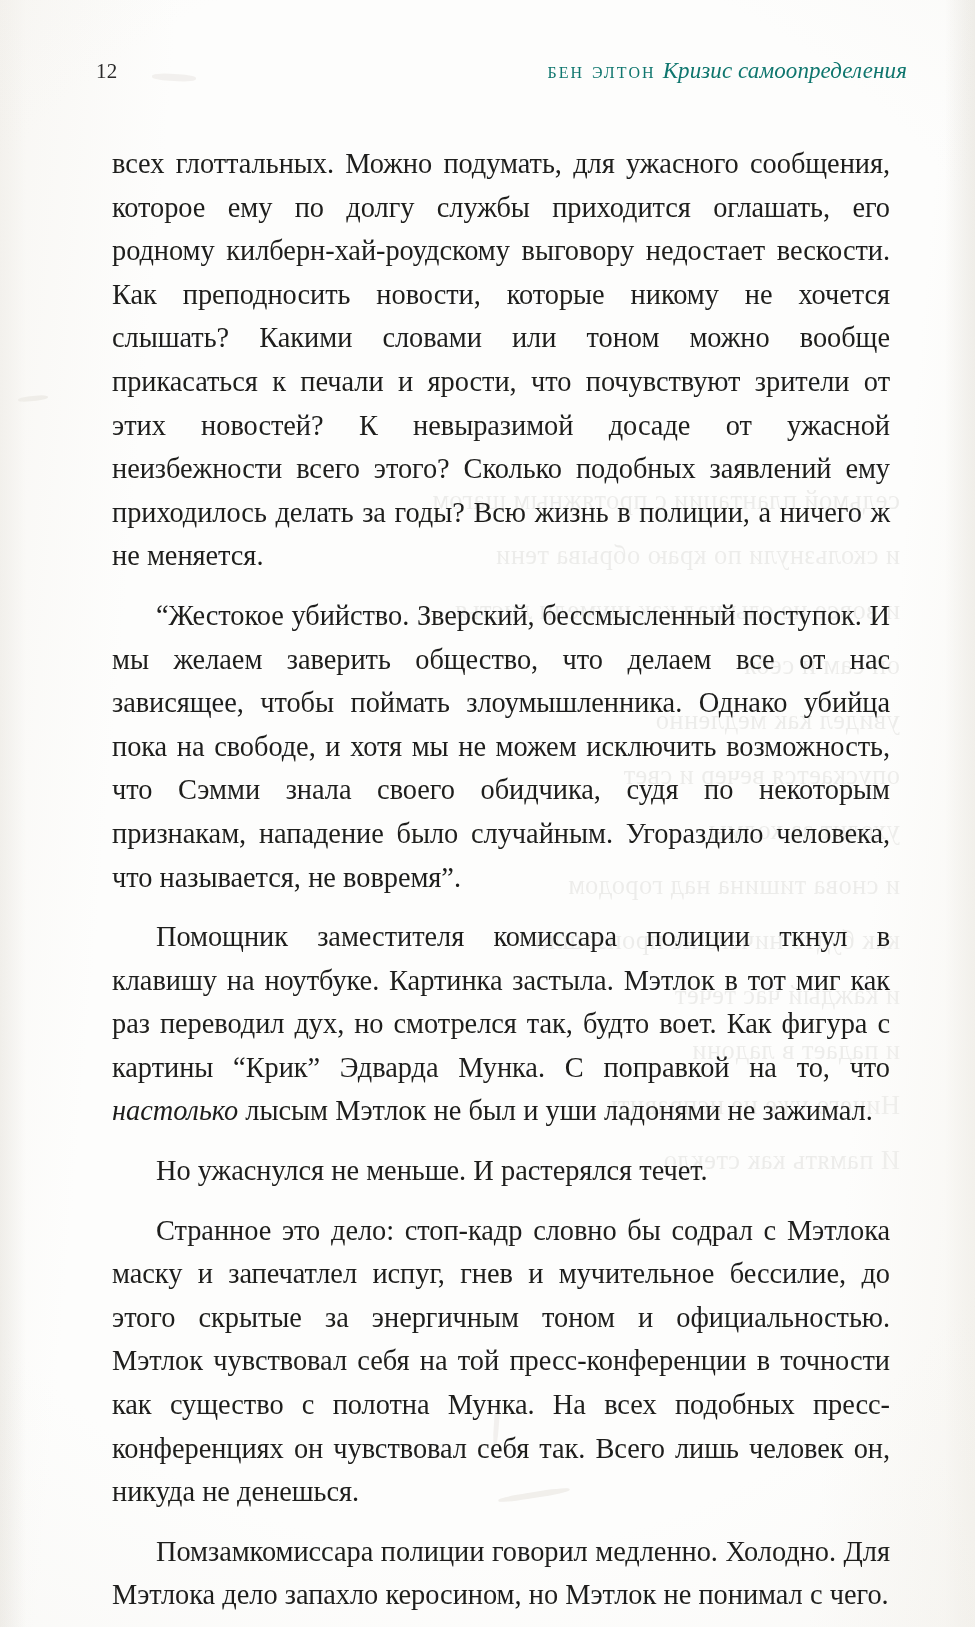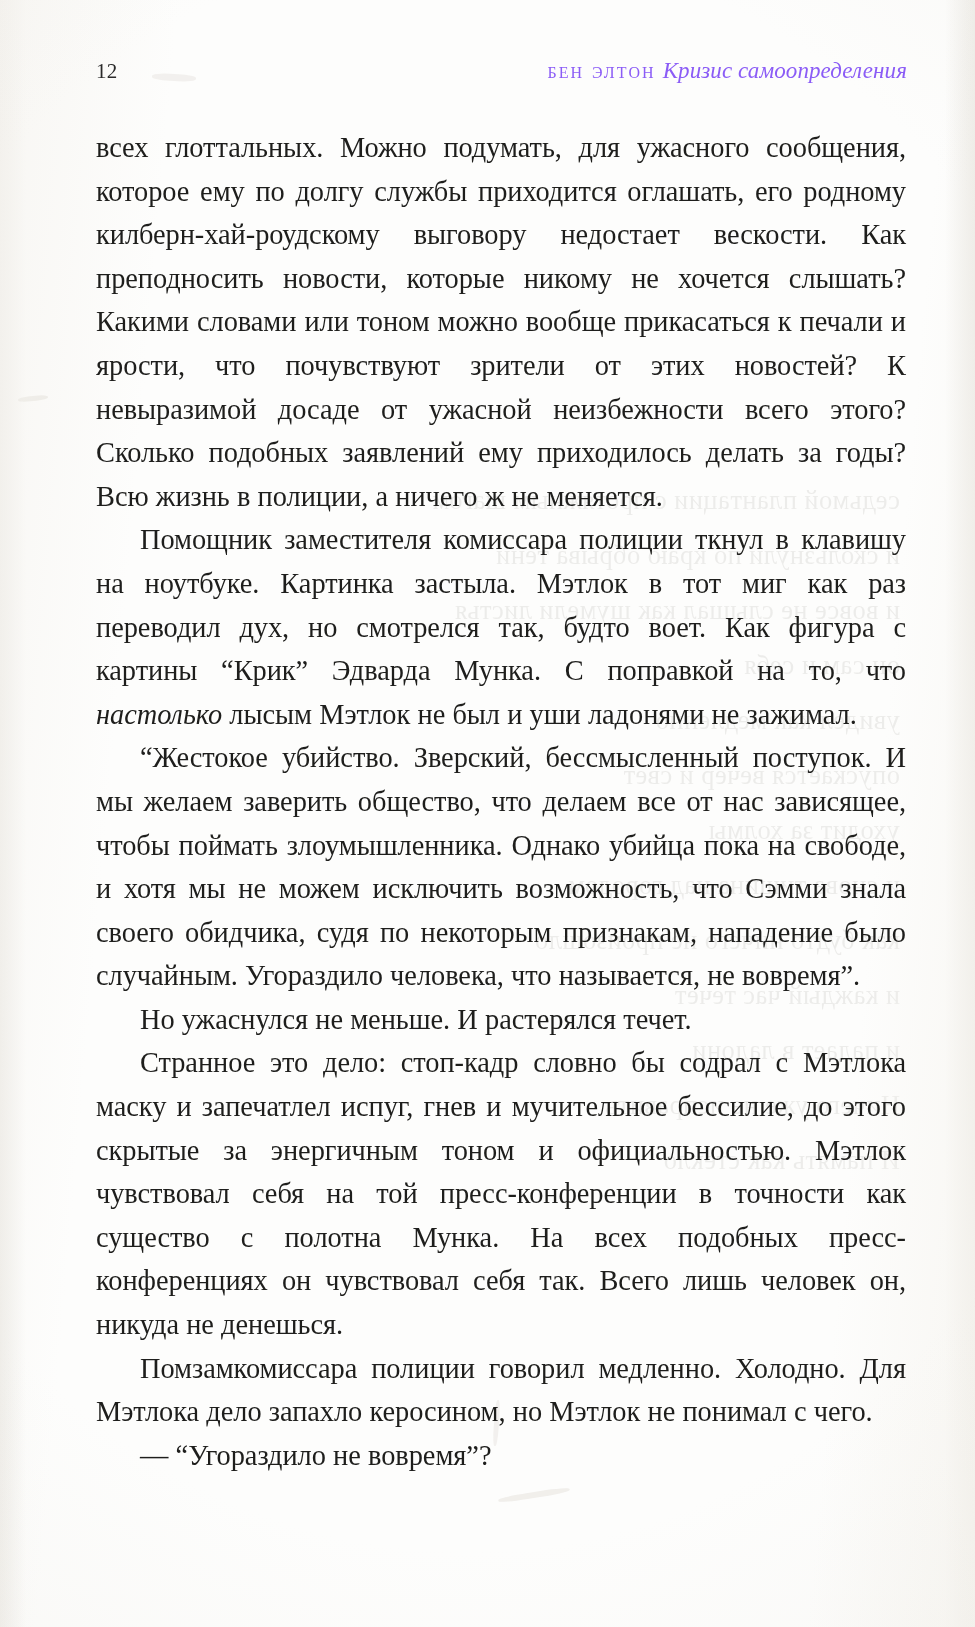--- a/index.html
+++ b/index.html
@@ -75,21 +75,21 @@
   }
 
   .folio {
     font-size: 21px;
     color: #2a2a2a;
     letter-spacing: 0.3px;
   }
 
   .head-right {
     font-size: 22px;
-    color: #8b5cf6;
+    color: #0f766e;
     white-space: nowrap;
   }
   .head-author {
     font-variant: small-caps;
     text-transform: lowercase;
     letter-spacing: 2.1px;
     font-size: 23px;
   }
   .head-title {
     font-style: italic;
@@ -100,21 +100,21 @@
 
   .textblock {
     position: absolute;
     left: 96px;
     top: 126px;
     width: 810px;
     z-index: 6;
   }
 
   .textblock p {
-    margin: 0;
+    margin: 16px;
     font-size: 28.4px;
     line-height: 43.6px;
     text-align: justify;
     text-indent: 44px;
     color: #1e1e1c;
     letter-spacing: -0.05px;
     word-spacing: 0.2px;
     -webkit-font-smoothing: antialiased;
   }
 
@@ -170,22 +170,22 @@
 
   <div class="running-head">
     <span class="folio">12</span>
     <span class="head-right">
       <span class="head-author">Бен Элтон</span><span class="head-title">Кризис самоопределения</span>
     </span>
   </div>
 
   <div class="textblock" id="textblock">
       <p class="noindent"><span>всех глоттальных. Можно подумать, для ужасного сообщения, которое ему по долгу службы приходится оглашать, его родному килберн-хай-роудскому выговору недостает вескости. Как преподносить новости, которые никому не хочется слышать? Какими словами или тоном можно вообще прикасаться к печали и ярости, что почувствуют зрители от этих новостей? К невыразимой досаде от ужасной неизбежности всего этого? Сколько подобных заявлений ему приходилось делать за годы? Всю жизнь в полиции, а ничего ж не меняется.</span></p>
+      <p><span>“Жестокое убийство. Зверский, бессмысленный поступок. И мы желаем заверить общество, что делаем все от нас зависящее, чтобы поймать злоумышленника. Однако убийца пока на свободе, и хотя мы не можем исключить возможность, что Сэмми знала своего обидчика, судя по некоторым признакам, нападение было случайным. Угораздило человека, что называется, не вовремя”.</span></p>
       <p><span>Помощник заместителя комиссара полиции ткнул в клавишу на ноутбуке. Картинка застыла. Мэтлок в тот миг как раз переводил дух, но смотрелся так, будто воет. Как фигура с картины “Крик” Эдварда Мунка. С поправкой на то, что </span><i>настолько</i><span> лысым Мэтлок не был и уши ладонями не зажимал.</span></p>
-      <p><span>“Жестокое убийство. Зверский, бессмысленный поступок. И мы желаем заверить общество, что делаем все от нас зависящее, чтобы поймать злоумышленника. Однако убийца пока на свободе, и хотя мы не можем исключить возможность, что Сэмми знала своего обидчика, судя по некоторым признакам, нападение было случайным. Угораздило человека, что называется, не вовремя”.</span></p>
       <p><span>Но ужаснулся не меньше. И растерялся течет.</span></p>
       <p><span>Странное это дело: стоп-кадр словно бы содрал с Мэтлока маску и запечатлел испуг, гнев и мучительное бессилие, до этого скрытые за энергичным тоном и официальностью. Мэтлок чувствовал себя на той пресс-конференции в точности как существо с полотна Мунка. На всех подобных пресс-конференциях он чувствовал себя так. Всего лишь человек он, никуда не денешься.</span></p>
       <p><span>Помзамкомиссара полиции говорил медленно. Холодно. Для Мэтлока дело запахло керосином, но Мэтлок не понимал с чего.</span></p>
       <p><span>— “Угораздило не вовремя”?</span></p>
     </div>
 
   <div class="paper-tint"></div>
 </div>
 
 </body></html>

